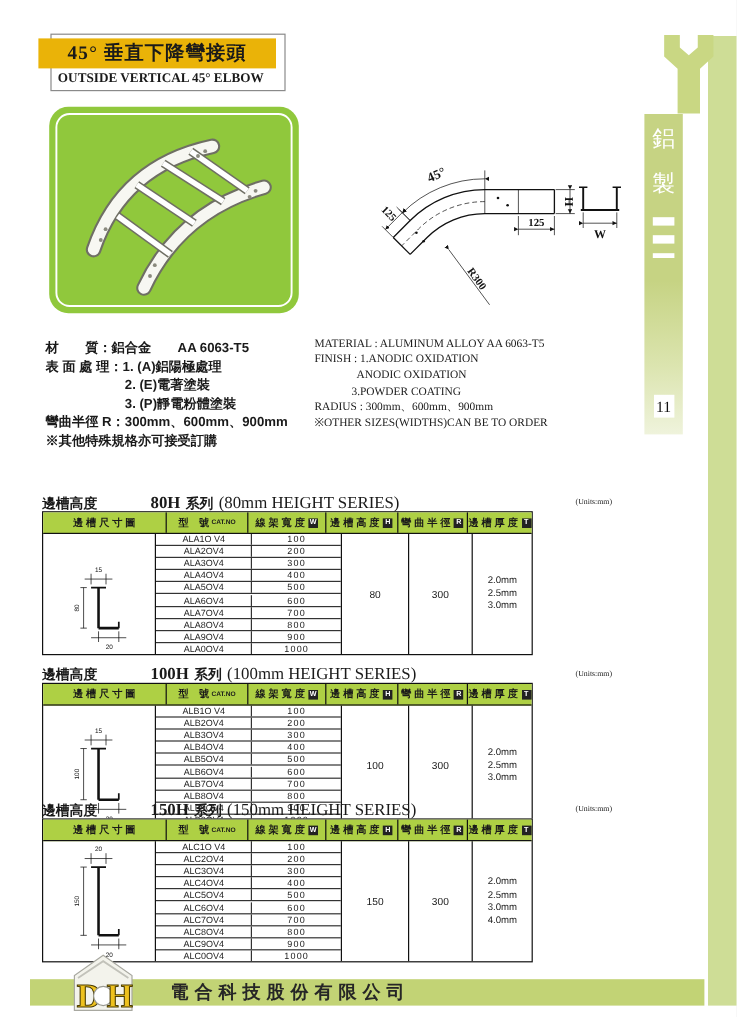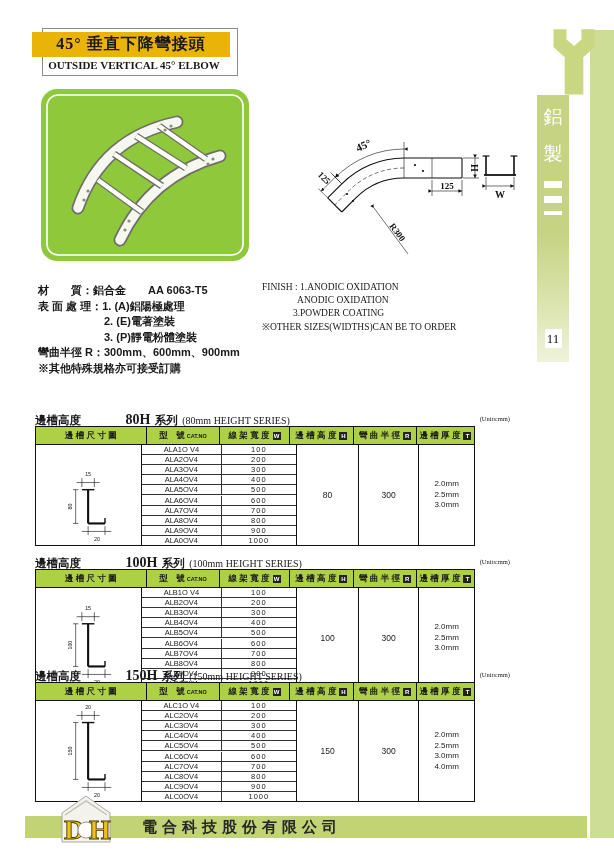--- a/index.html
+++ b/index.html
@@ -25,23 +25,23 @@
   .specs-zh{position:absolute;left:38px;top:283px;width:225px;}
   .specs-zh .spec-line{font-size:11px;font-weight:bold;line-height:15.5px;white-space:pre;}
   .specs-en{position:absolute;left:262px;top:281px;width:260px;}
   .specs-en .spec-line{font-family:"Liberation Serif",serif;font-size:9.5px;line-height:13.2px;white-space:pre;}
 
   
   .series{position:absolute;left:35px;width:475px;}
   .sec-title{height:16px;position:relative;white-space:nowrap;}
   .sec-title .zh{font-weight:bold;font-size:11.5px;}
   .sec-title .series-code{font-weight:bold;font-size:14px;font-family:"Liberation Serif",serif;padding-left:40px;}
-  .sec-title .en{font-family:"Liberation Serif",serif;font-size:10px;}
+  .sec-title .en{font-family:"Liberation Serif",serif;font-size:14px;}
   .units{position:absolute;right:0;top:5px;font-size:6.5px;font-family:"Liberation Serif",serif;}
-  .stable{width:440px;border:1.5px solid #111;box-sizing:border-box;background:#fff;}
+  .stable{width:409px;border:1.5px solid #111;box-sizing:border-box;background:#fff;}
   .thead{display:flex;height:17px;background:#aed044;border-bottom:1px solid #111;}
   .hc{box-sizing:border-box;border-right:1px solid #111;display:flex;align-items:center;justify-content:center;
       font-weight:bold;font-size:8.5px;white-space:nowrap;}
   .hc:last-child{border-right:none;}
   .c1{width:120px}.c2{width:80px}.c3{width:75px}.c4{width:70px}.c5{width:68px}.c6{width:62px}
   .catno-small{font-size:5.5px;font-weight:bold;margin-left:2px;}
   .badge{width:8px;height:8px;background:#222;color:#fff;font-size:6px;line-height:8px;text-align:center;
          margin-left:3px;display:inline-block;font-weight:bold;}
   .tbody{display:flex;height:100px;}
   .bc{box-sizing:border-box;border-right:1px solid #111;display:flex;align-items:center;justify-content:center;}
@@ -186,23 +186,25 @@
 
   <div class="specs-zh" id="specs-zh">
       <div class="spec-line">材　　質：鋁合金　　AA 6063-T5</div>
       <div class="spec-line">表 面 處 理：1. (A)鋁陽極處理</div>
       <div class="spec-line">　　　　　　2. (E)電著塗裝</div>
       <div class="spec-line">　　　　　　3. (P)靜電粉體塗裝</div>
       <div class="spec-line">彎曲半徑 R：300mm、600mm、900mm</div>
       <div class="spec-line">※其他特殊規格亦可接受訂購</div>
     </div>
   <div class="specs-en" id="specs-en">
+      <div class="spec-line">MATERIAL : ALUMINUM ALLOY AA 6063-T5</div>
       <div class="spec-line">FINISH : 1.ANODIC OXIDATION</div>
       <div class="spec-line">               ANODIC OXIDATION</div>
       <div class="spec-line">             3.POWDER COATING</div>
+      <div class="spec-line">RADIUS : 300mm、600mm、900mm</div>
       <div class="spec-line">※OTHER SIZES(WIDTHS)CAN BE TO ORDER</div>
     </div>
 
   <div class="series" style="top:410px">
     <div class="sec-title">
       <span class="zh">邊槽高度</span>
       <span class="series-code">80H</span>
       <span class="zh">系列</span>
       <span class="en">(80mm HEIGHT SERIES)</span>
       <span class="units">(Units:mm)</span>

